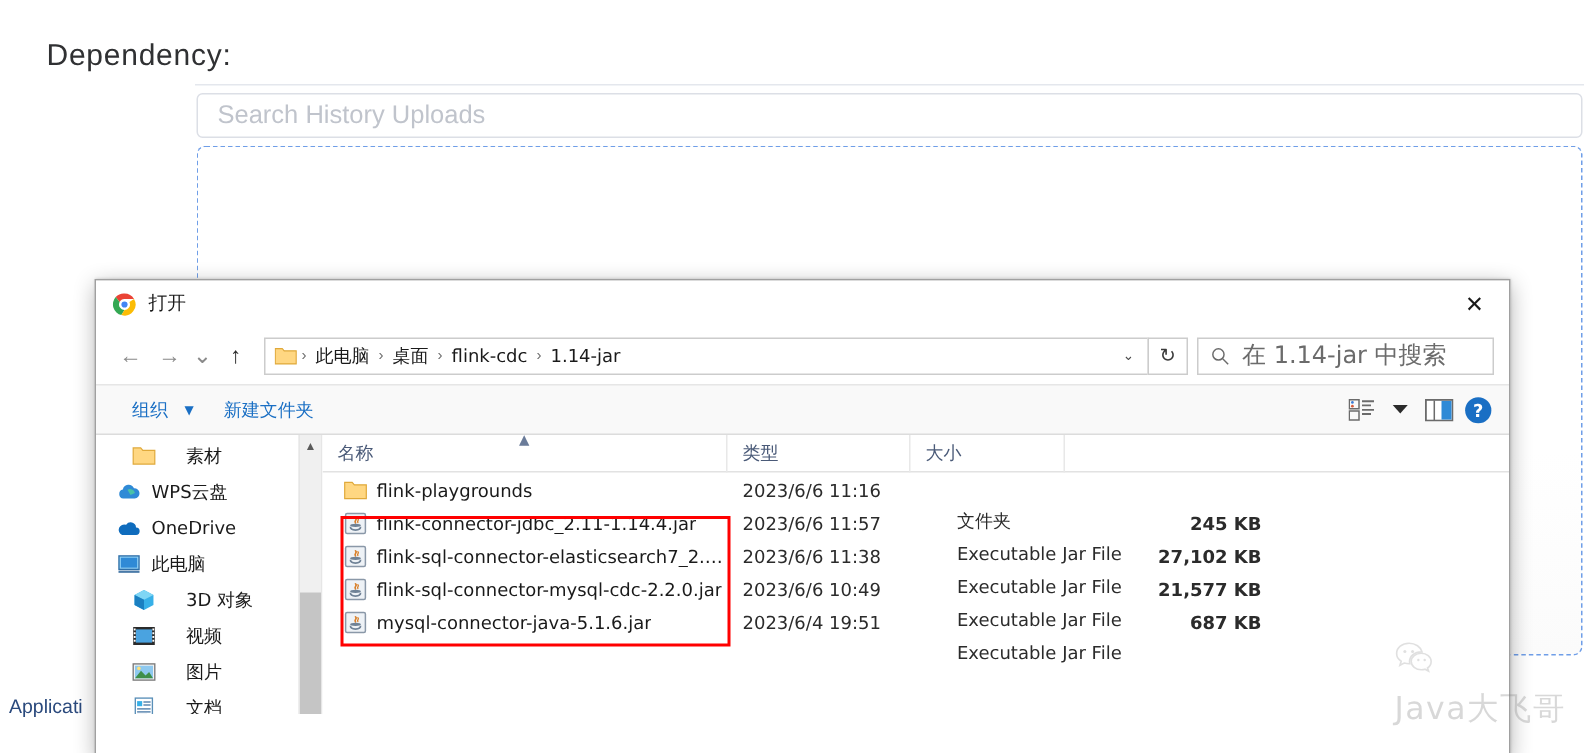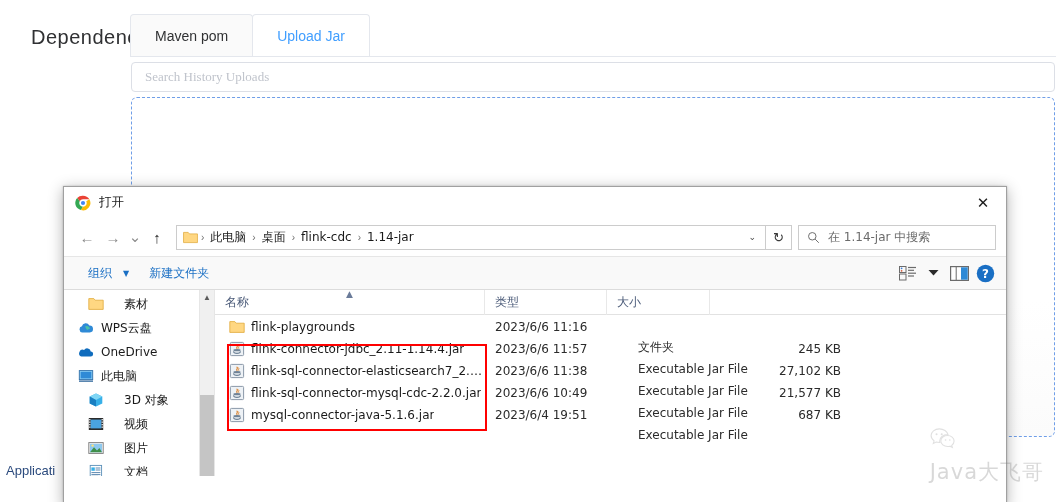--- a/index.html
+++ b/index.html
@@ -42,22 +42,22 @@
   .search-history {
     position: absolute; left: 131px; top: 62px;
     width: 924px; height: 30px;
     border: 1px solid #dcdfe6; border-radius: 4px;
     background: #fff;
     display: flex; align-items: center;
     padding: 0 11px;
     font-size: 13px; color: #c0c4cc;
   }
   .search-history input {
-    border: 0; outline: 0; width: 100%; font-size: 13px;
-    font-family: Liberation Serif, serif;
+    border: 0; outline: 0; width: 100%; font-size: 17px;
+    font-family: Liberation Sans, sans-serif;
     color: #606266; background: transparent;
   }
   .search-history input::placeholder { color: #c0c4cc; }
 
   .dropzone {
     position: absolute; left: 131px; top: 97px;
     width: 924px; height: 340px;
     border: 1px dashed #6f9ee8;
     border-radius: 6px;
     background: linear-gradient(180deg,#ffffff 0%, #ffffff 60%, #fbfbfb 100%);
@@ -133,21 +133,21 @@
     width: 27px; height: 25px; margin-left: -1px;
     border: 1px solid #cccccc; background: #ffffff;
     display: flex; align-items: center; justify-content: center;
     color: #3a3a3a; font-size: 13px;
   }
   .dlg-search {
     width: 198px; height: 25px; margin-left: 6px;
     border: 1px solid #cccccc; background: #ffffff;
     display: flex; align-items: center; padding-left: 8px; gap: 8px;
   }
-  .dlg-search .sp { font-size: 12px; color: #6b6b6b; font-family: "DejaVu Sans", sans-serif; text-align: right; }
+  .dlg-search .sp { font-size: 16px; color: #6b6b6b; font-family: "DejaVu Sans", sans-serif; text-align: right; }
 
   
   .dlg-cmdbar {
     height: 34px; background: #f9f9f9;
     border-top: 1px solid #e6e6e6; border-bottom: 1px solid #dcdcdc;
     display: flex; align-items: center;
     padding: 0 8px 0 14px;
   }
   .cmd-item {
     font-size: 12px; color: #1a6fc4; padding: 0 10px; height: 26px;
@@ -218,21 +218,21 @@
   }
 
   .rows { padding-top: 1px; }
   .frow { height: 22px; display: flex; align-items: center; }
   .fc { font-size: 12px; color: #1a1a1a; font-family: "DejaVu Sans", sans-serif; white-space: nowrap; overflow: hidden; }
   .fc.name { width: 270px; flex: 0 0 270px; display: flex; align-items: center; gap: 6px; padding-left: 14px; }
   .fc.name .ficon { width: 16px; height: 16px; flex: 0 0 16px; }
   .fc.name .fname { text-overflow: ellipsis; overflow: hidden; }
   .fc.date { width: 143px; flex: 0 0 143px; padding-left: 10px; color: #2b2b2b; }
   .fc.type { width: 122px; flex: 0 0 122px; padding-left: 10px; color: #2b2b2b; margin-top: 40px; }
-  .fc.size { width: 103px; flex: 0 0 103px; padding-right: 12px; text-align: right; color: #2b2b2b; }
+  .fc.size { width: 103px; flex: 0 0 103px; padding-right: 12px; text-align: right; color: #2b2b2b; font-weight: bold; }
 
   
   .redbox {
     position: absolute;
     left: 227px; top: 344px;
     width: 260px; height: 87px;
     border: 2px solid #ff0000;
     pointer-events: none;
     z-index: 40;
   }
@@ -254,24 +254,20 @@
 <body>
 
 <div id="screen">
 
   <div class="bg-page">
 
     <div class="dep-label">Dependency:</div>
 
     <div class="tab-underline"></div>
 
-    <div class="tabs">
-      <div class="tab">Maven pom</div>
-      <div class="tab active">Upload Jar</div>
-    </div>
 
     <div class="search-history">
       <input type="text" placeholder="Search History Uploads" style="">
     </div>
 
     <div class="dropzone">
       <svg class="upload-glyph" viewBox="0 0 64 64">
         <path d="M20 46 L20 26 Q20 22 24 22 L40 22 Q44 22 44 26 L44 46" fill="none" stroke="#6f9ee8" stroke-width="5" stroke-linecap="round" stroke-linejoin="round"></path>
       </svg>
     </div>

